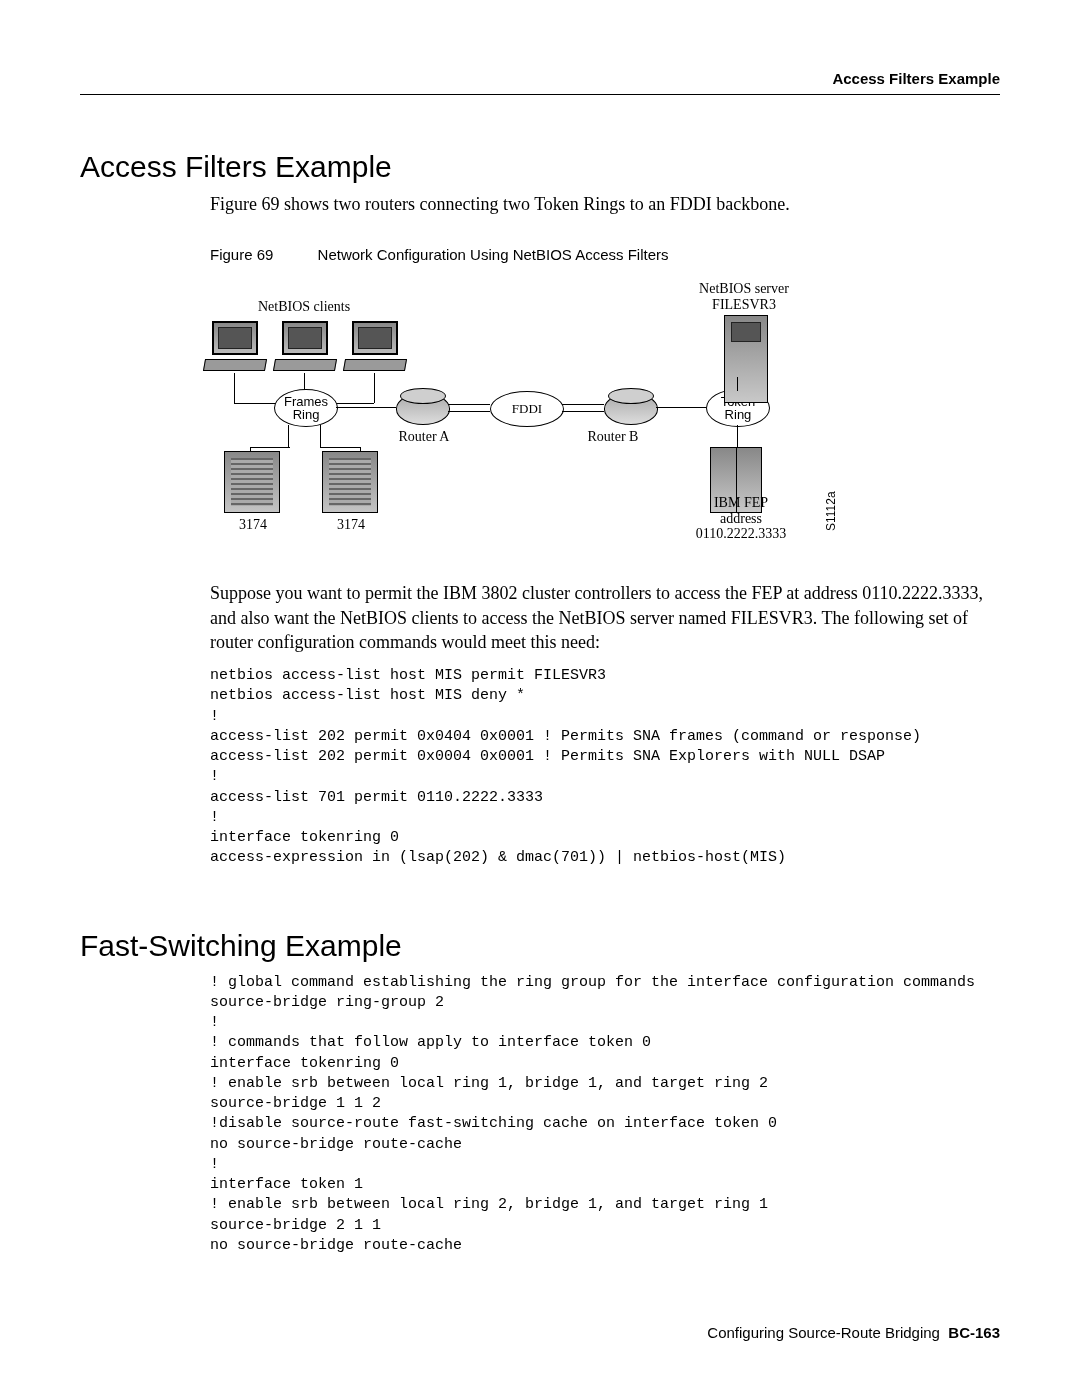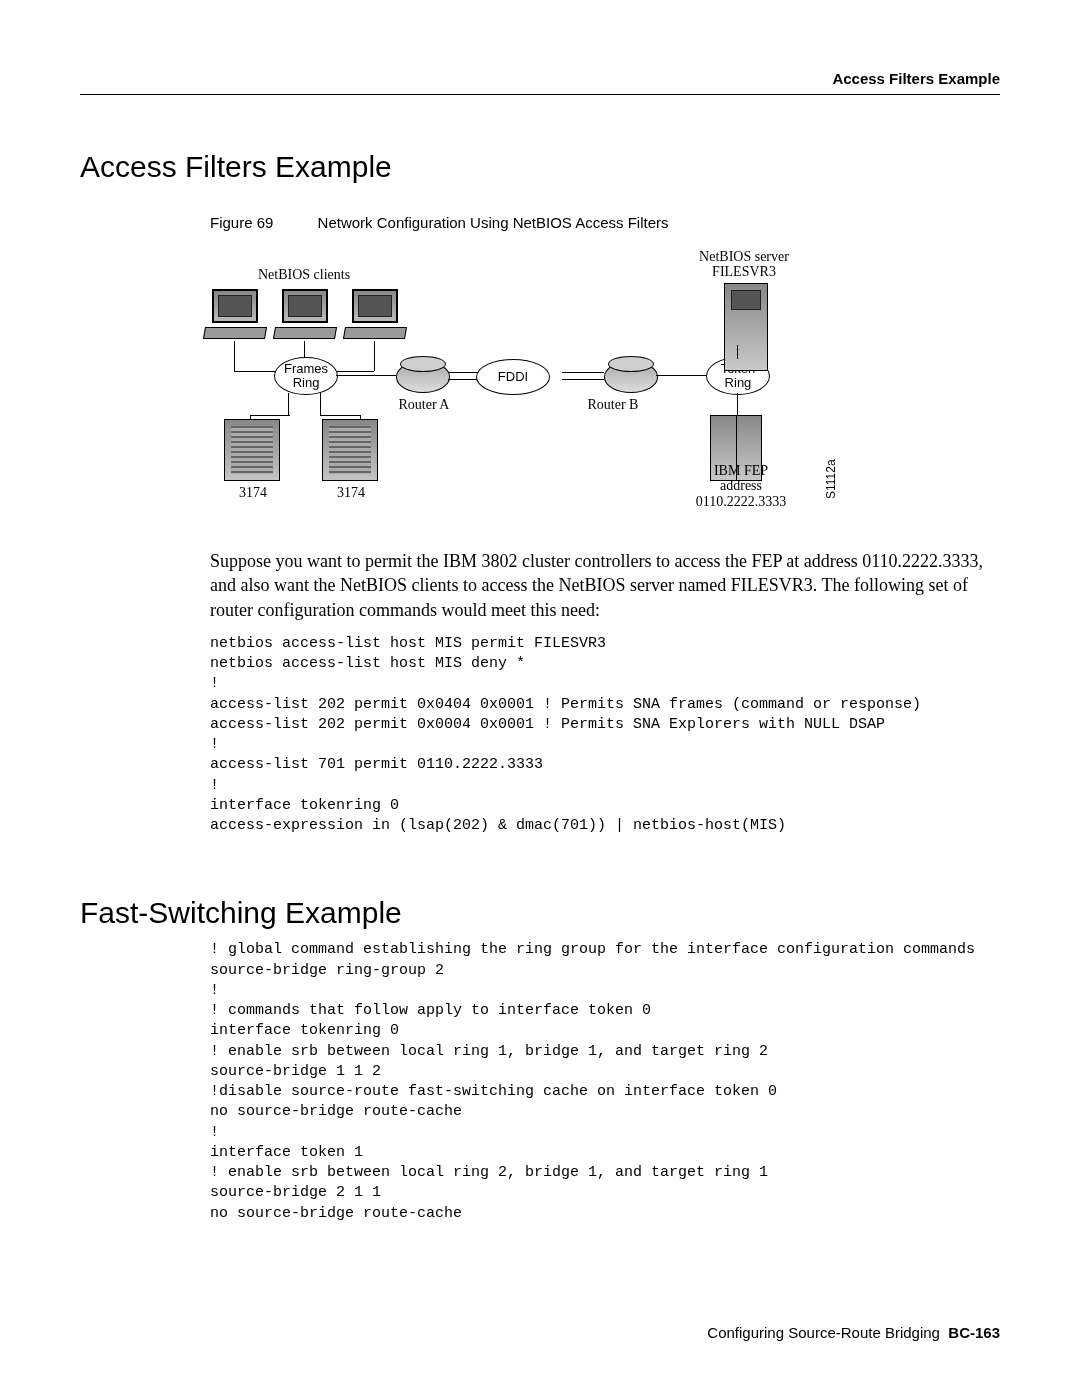--- a/index.html
+++ b/index.html
@@ -178,20 +178,21 @@
 <body>
 
 <div class="page">
   <div class="running-header">Access Filters Example</div>
   <div class="header-rule"></div>
 
   <div class="content-top">
 
     <h2 class="section-title">Access Filters Example</h2>
     <div class="indent-block">
+      <p class="body-text">Figure 69 shows two routers connecting two Token Rings to an FDDI backbone.</p>
 
       <div class="figure-caption">
         <span class="fig-label">Figure 69</span>
         <span>Network Configuration Using NetBIOS Access Filters</span>
       </div>
 
       <div class="figure-box">
 
         <div class="fig-label-text" style="left:40px;top:18px;width:120px;">NetBIOS clients</div>
         <div class="fig-label-text" style="left:470px;top:0px;width:140px;white-space:pre;">NetBIOS server
@@ -218,21 +219,21 @@
 
         <div class="ring" style="left:70px;top:108px;width:62px;height:36px;white-space:pre;">Frames
 Ring</div>
 
         <div class="line hline" style="left:132px;top:126px;width:60px;"></div>
 
         <div class="router" style="left:192px;top:112px;"></div>
         <div class="fig-label-text" style="left:180px;top:148px;width:80px;">Router A</div>
 
         <div class="thick-double" style="left:244px;top:123px;width:42px;"></div>
-        <div class="ring" style="left:272px;top:110px;width:72px;height:34px;">FDDI</div>
+        <div class="ring" style="left:286px;top:110px;width:72px;height:34px;font-family:Liberation Serif, serif;">FDDI</div>
         <div class="thick-double" style="left:358px;top:123px;width:42px;"></div>
 
         <div class="router" style="left:400px;top:112px;"></div>
         <div class="fig-label-text" style="left:369px;top:148px;width:80px;">Router B</div>
 
         <div class="line hline" style="left:452px;top:126px;width:50px;"></div>
 
         <div class="ring" style="left:502px;top:108px;width:62px;height:36px;white-space:pre;">Token
 Ring</div>
 

